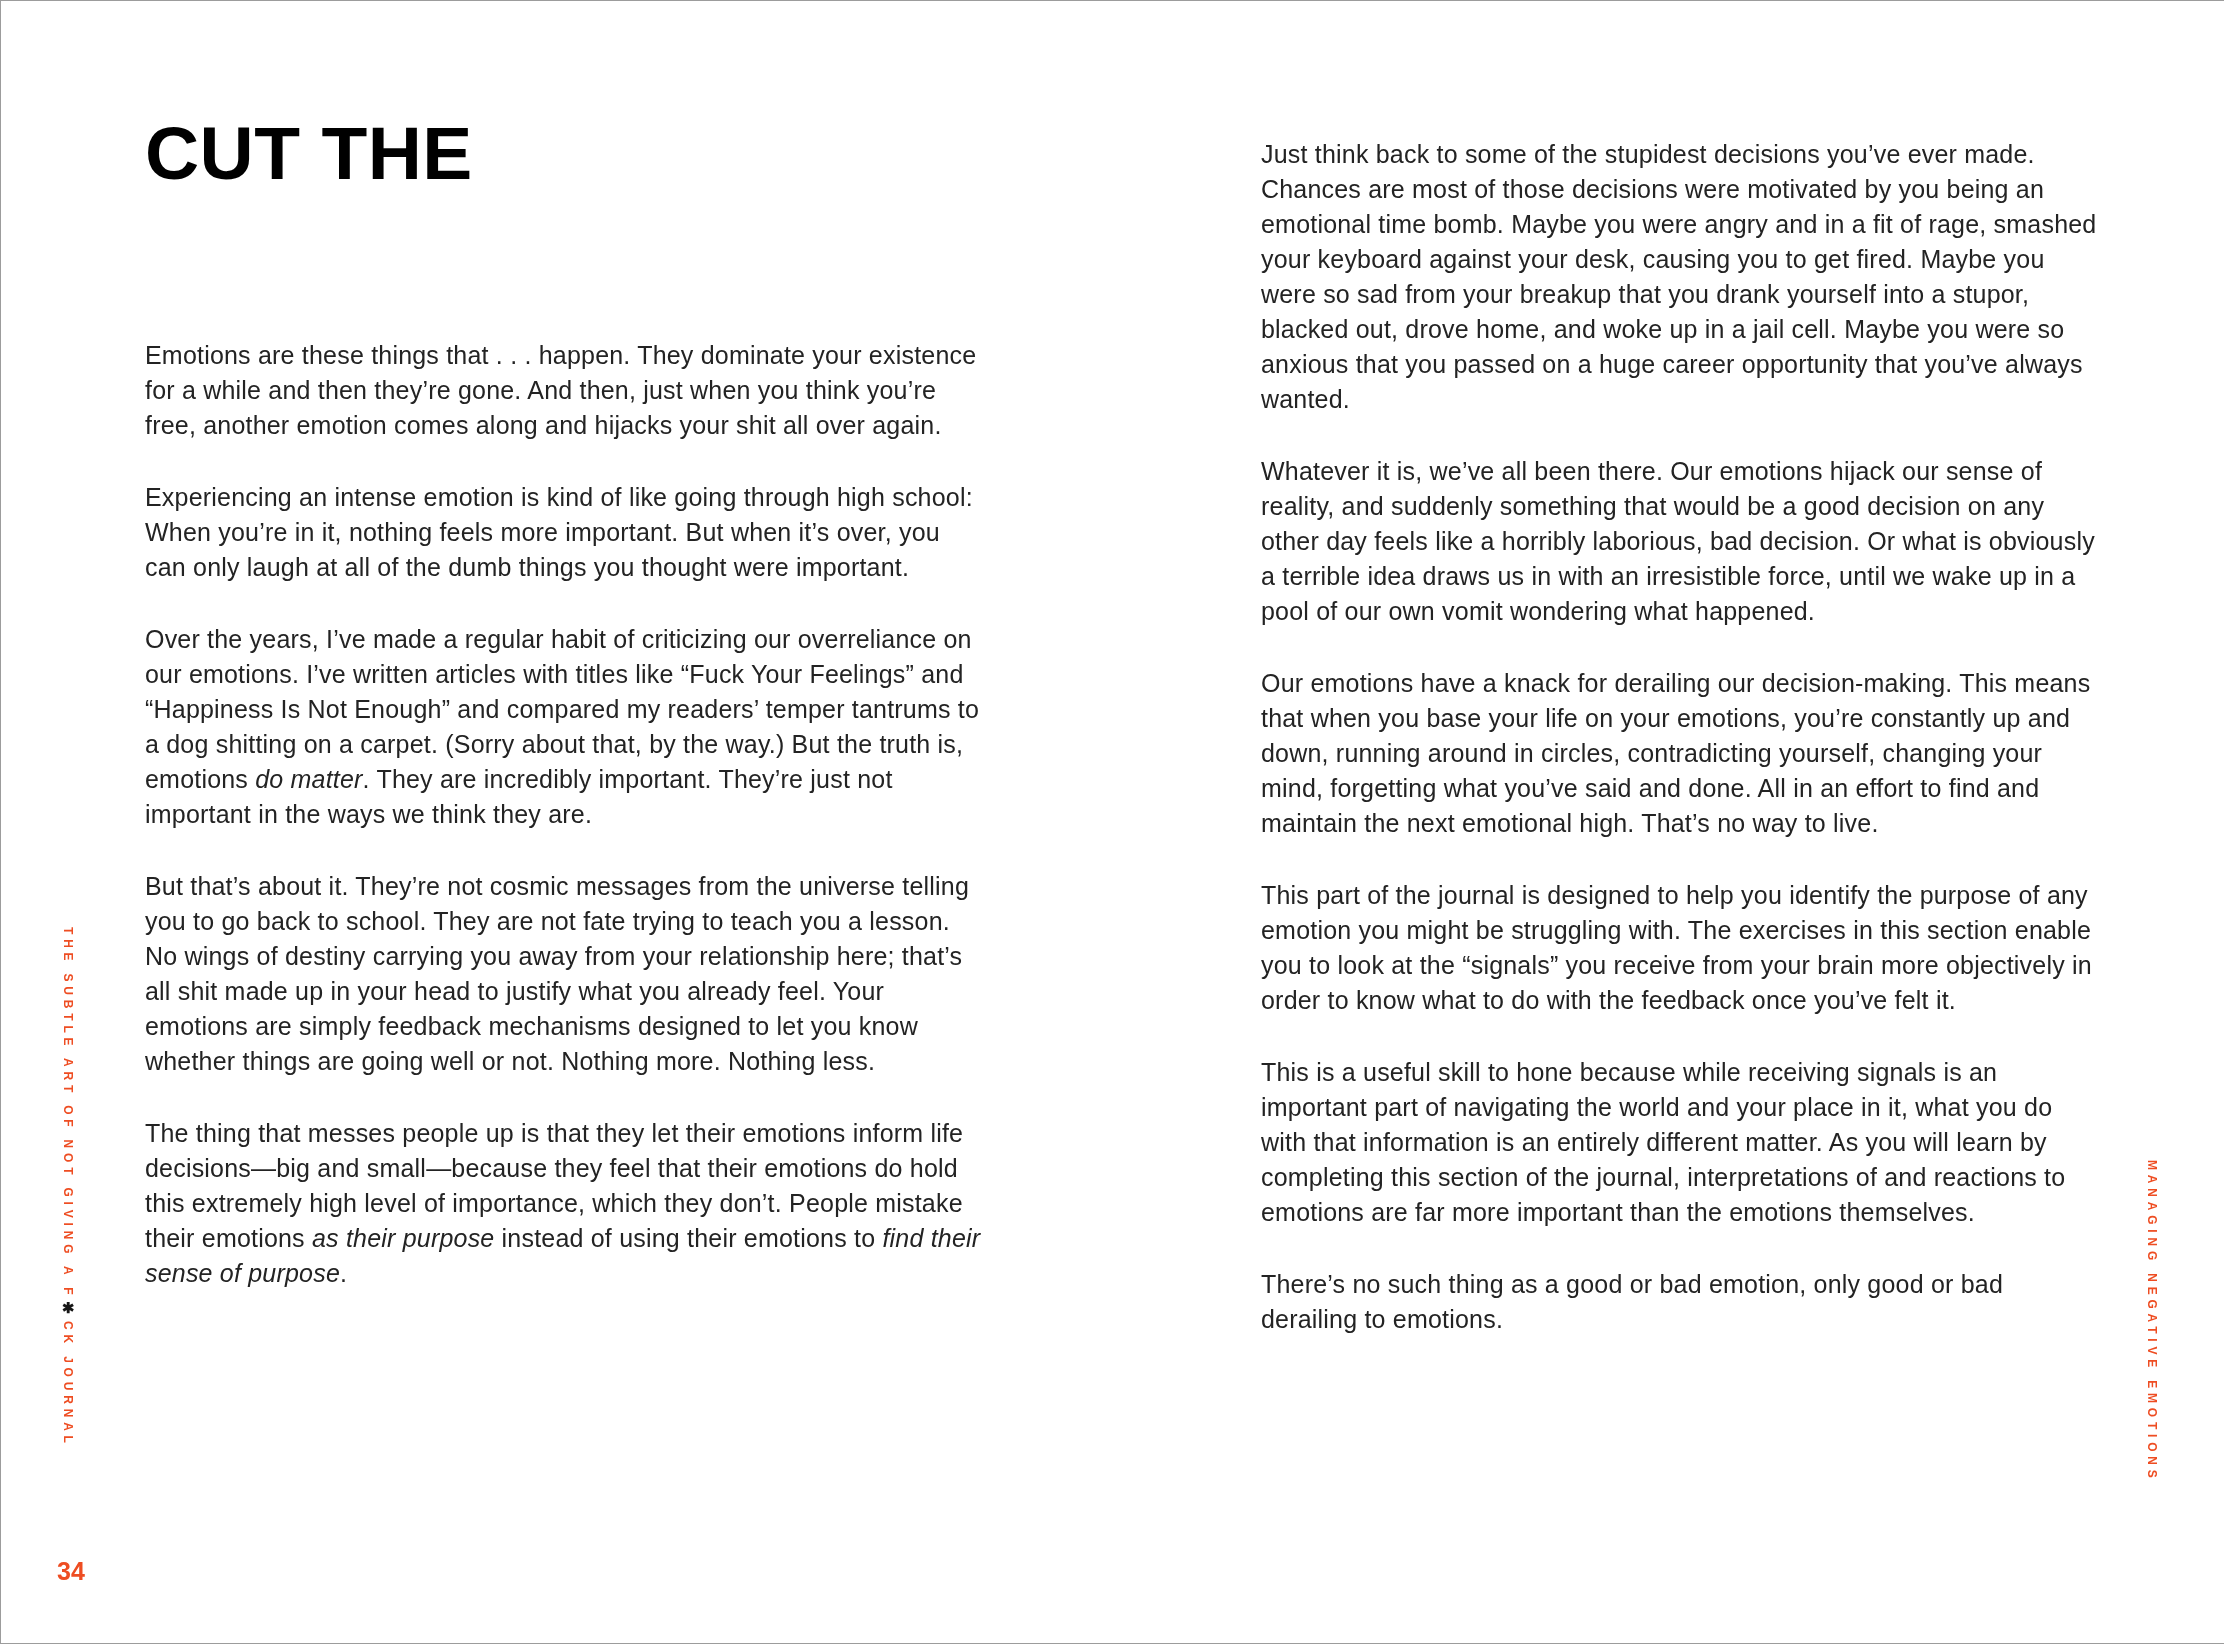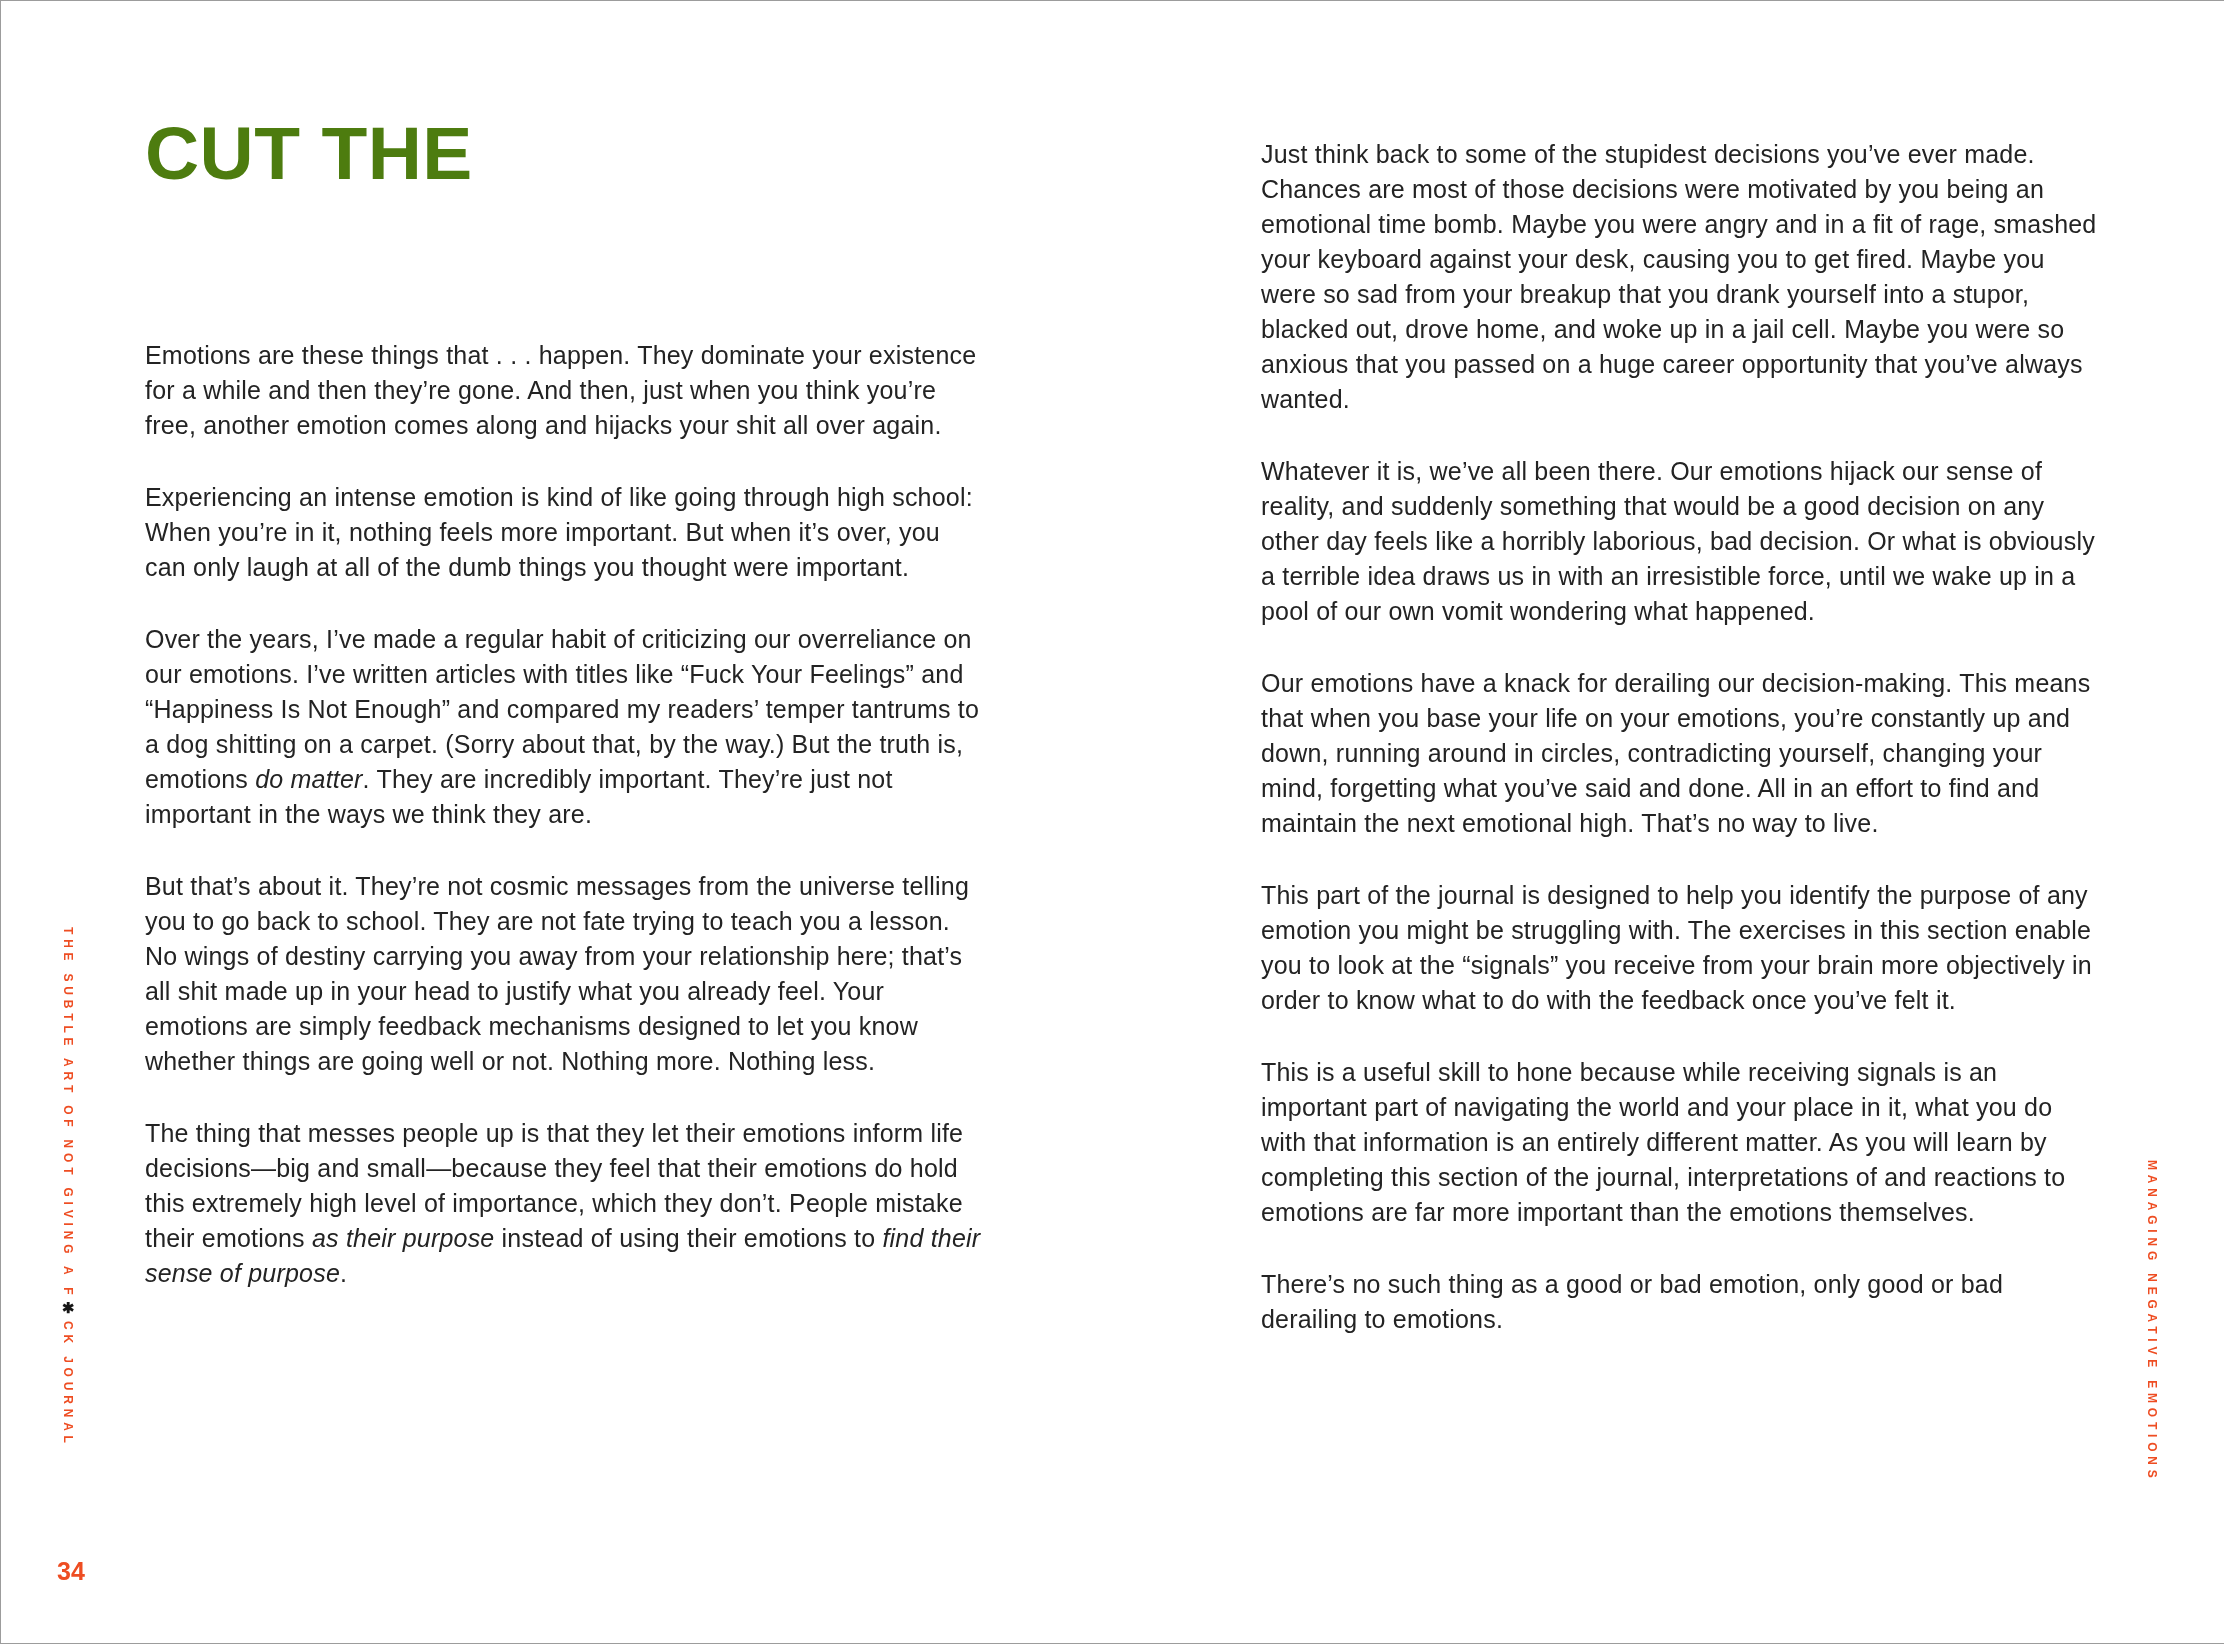--- a/index.html
+++ b/index.html
@@ -62,21 +62,21 @@
   .pagenum-right { left: 2136px; top: 1638px; }
 </style>
 </head>
 <body>
 
 <div class="spread">
 
   <aside class="vside vside-left accent" style="color: rgb(238, 77, 34);"><span>THE SUBTLE ART OF NOT GIVING A F</span><span class="splat" style="color: rgb(22, 22, 22);">✱</span><span>CK JOURNAL</span></aside>
 
   <main class="page">
-    <h1 class="title accent" style="color: #4d7c0f;">
+    <h1 class="title accent" style="color: #000000;">
       <span class="title-line">CUT THE</span>
     </h1>
     <div class="body body-left" style="color: rgb(35, 35, 35);">
         <p><span>Emotions are these things that . . . happen. They dominate your existence for a while and then they’re gone. And then, just when you think you’re free, another emotion comes along and hijacks your shit all over again.</span></p>
         <p><span>Experiencing an intense emotion is kind of like going through high school: When you’re in it, nothing feels more important. But when it’s over, you can only laugh at all of the dumb things you thought were important.</span></p>
         <p><span>Over the years, I’ve made a regular habit of criticizing our overreliance on our emotions. I’ve written articles with titles like “Fuck Your Feelings” and “Happiness Is Not Enough” and compared my readers’ temper tantrums to a dog shitting on a carpet. (Sorry about that, by the way.) But the truth is, emotions </span><span class="it">do matter</span><span>. They are incredibly important. They’re just not important in the ways we think they are.</span></p>
         <p><span>But that’s about it. They’re not cosmic messages from the universe telling you to go back to school. They are not fate trying to teach you a lesson. No wings of destiny carrying you away from your relationship here; that’s all shit made up in your head to justify what you already feel. Your emotions are simply feedback mechanisms designed to let you know whether things are going well or not. Nothing more. Nothing less.</span></p>
         <p><span>The thing that messes people up is that they let their emotions inform life decisions—big and small—because they feel that their emotions do hold this extremely high level of importance, which they don’t. People mistake their emotions </span><span class="it">as their purpose</span><span> instead of using their emotions to </span><span class="it">find their sense of purpose</span><span>.</span></p>
       </div>
   </main>

